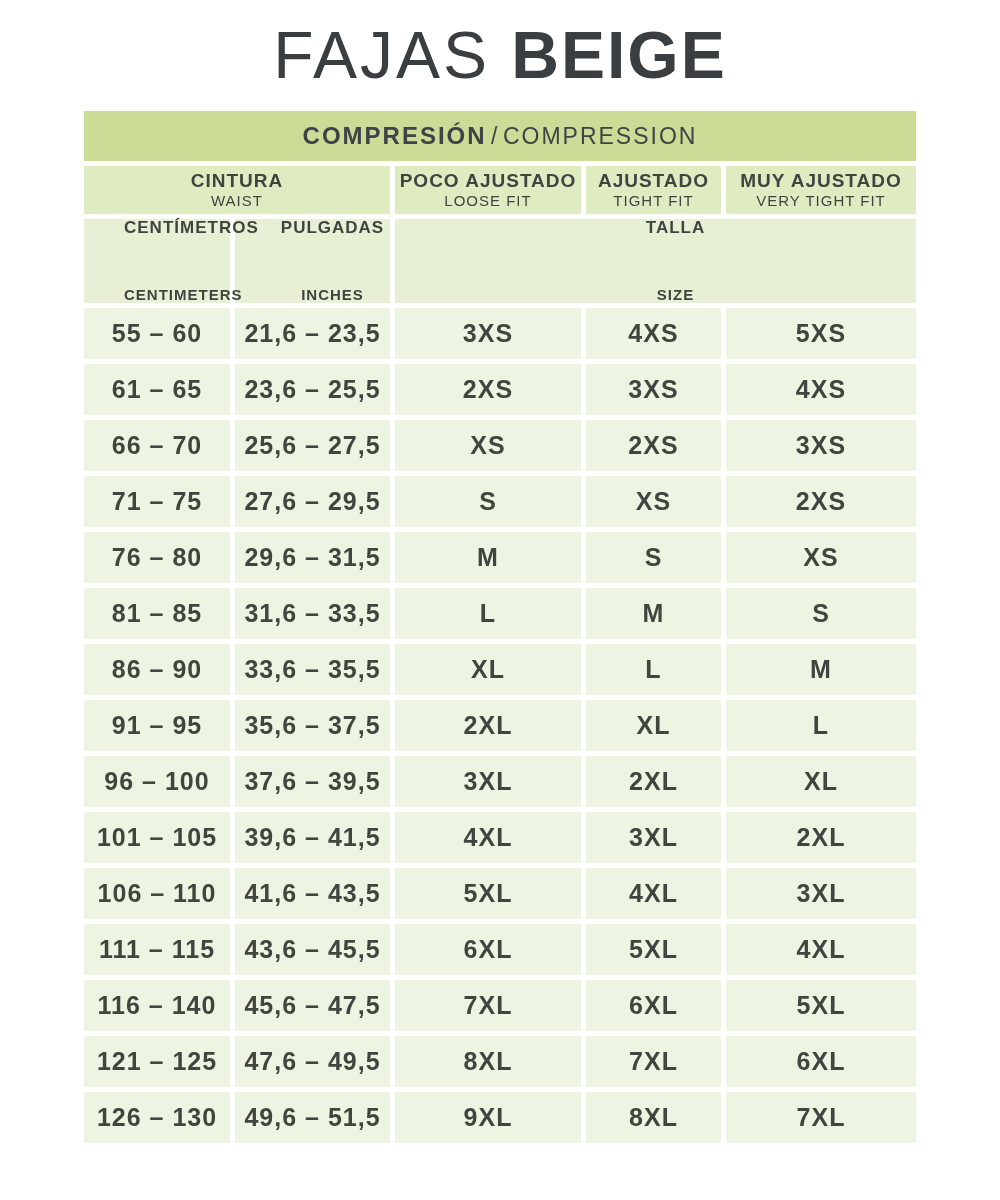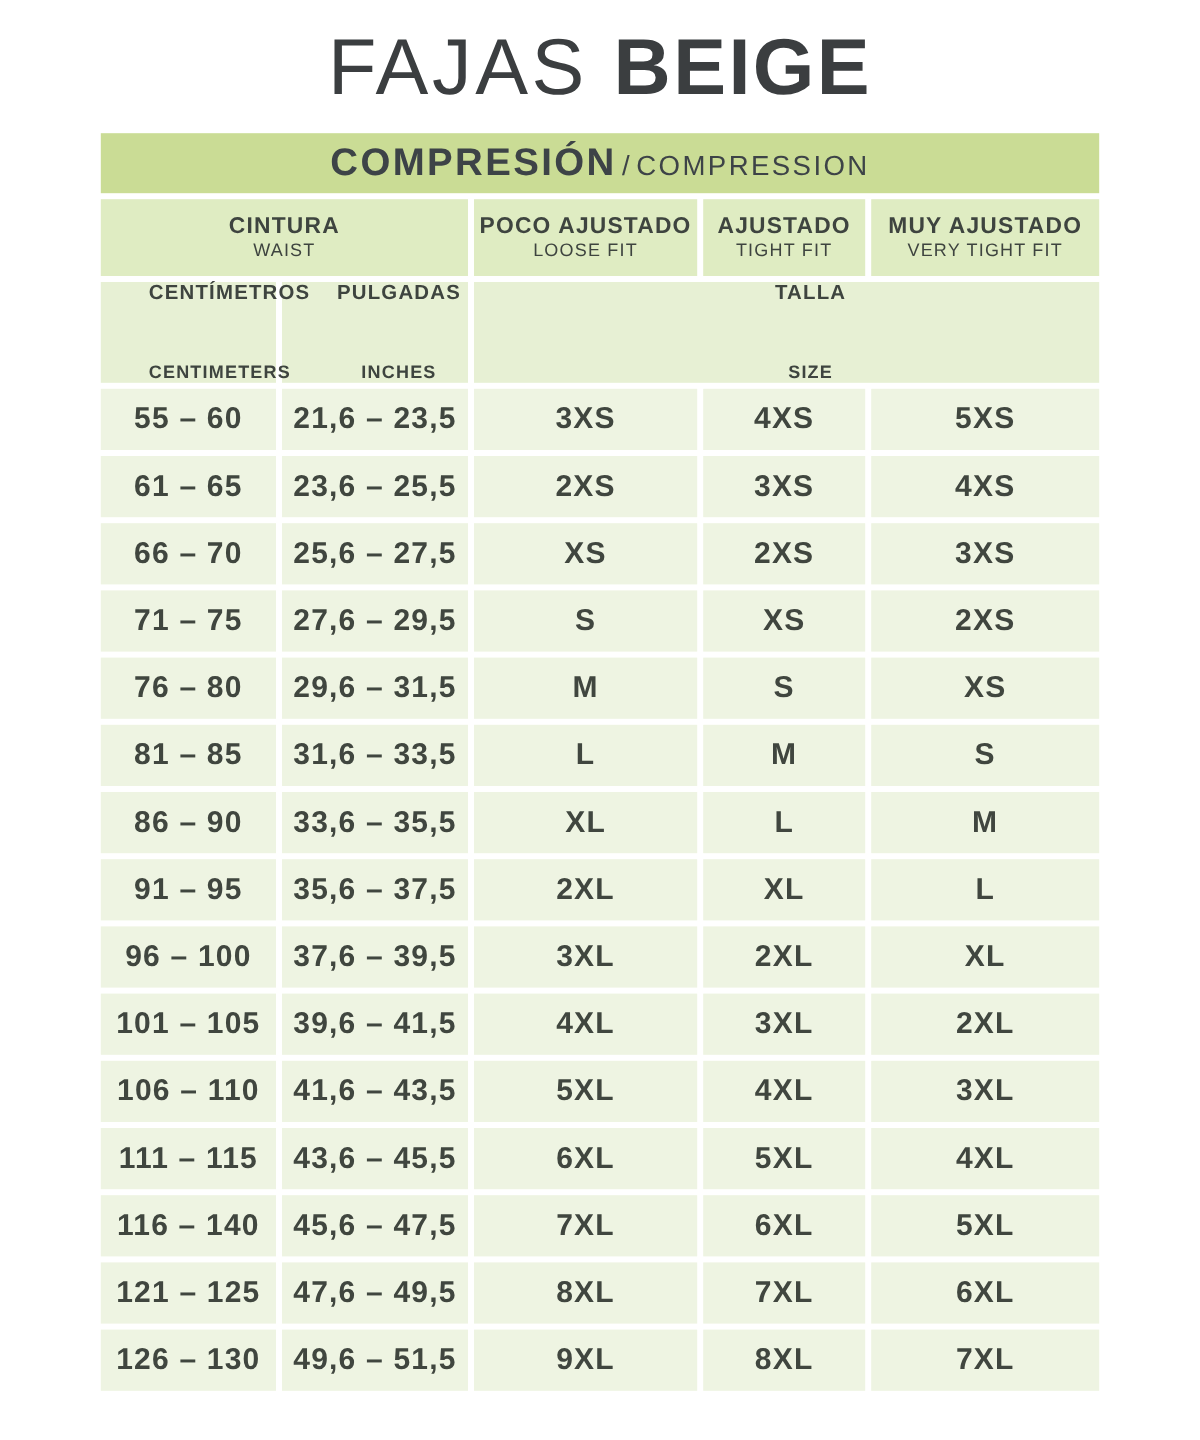--- a/index.html
+++ b/index.html
@@ -42,26 +42,26 @@
   td{
     text-align:center;
     vertical-align:middle;
     padding:0;
   }
   td.band{
     background:var(--band_green);
     height:50px;
     color:#3d4347;
   }
-  .band-es{font-weight:700;font-size:32px;letter-spacing:2px;}
+  .band-es{font-weight:700;font-size:24px;letter-spacing:2px;}
   .band-sep{font-weight:400;font-size:23px;letter-spacing:1px;}
   .band-en{font-weight:400;font-size:23px;letter-spacing:2px;text-align:right;}
   td.hdr{
     background:var(--header_green);
-    height:64px;
+    height:48px;
   }
   .hdr-es{font-weight:700;font-size:19px;letter-spacing:1px;line-height:1.15;}
   .hdr-en{font-weight:400;font-size:15px;letter-spacing:1px;line-height:1.15;}
   td.subhdr{
     background:var(--subheader_green);
     height:44px;
     padding-left:40px;
   }
   .subhdr-es{font-weight:700;font-size:17px;letter-spacing:1px;line-height:1.1;}
   .subhdr-en{font-weight:700;font-size:15px;letter-spacing:1px;line-height:1.15;margin-top:48px;}

